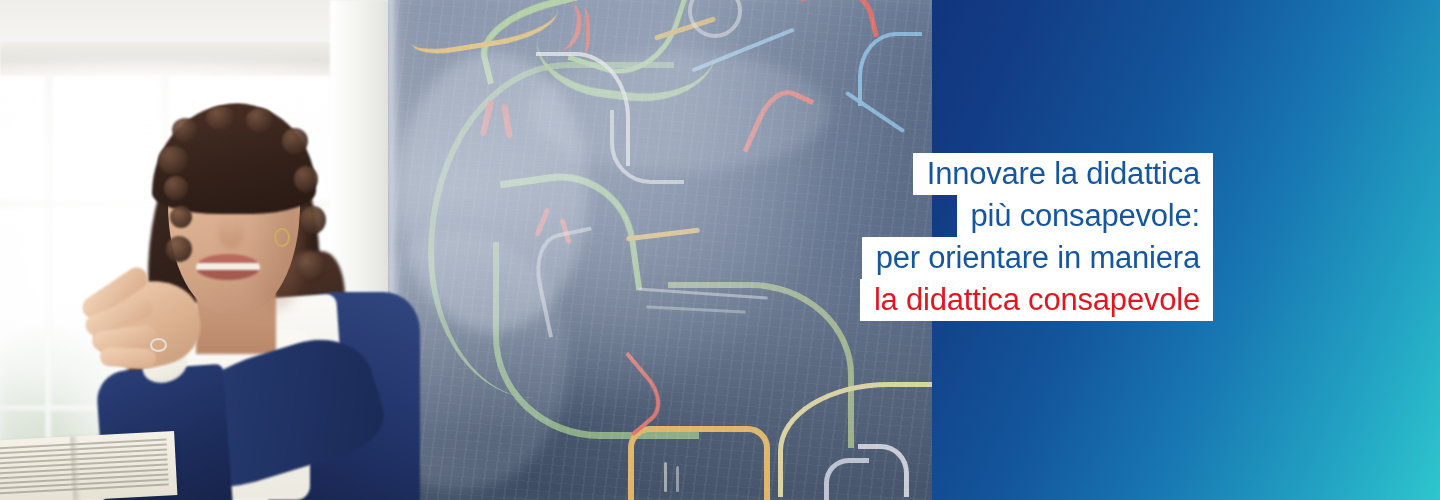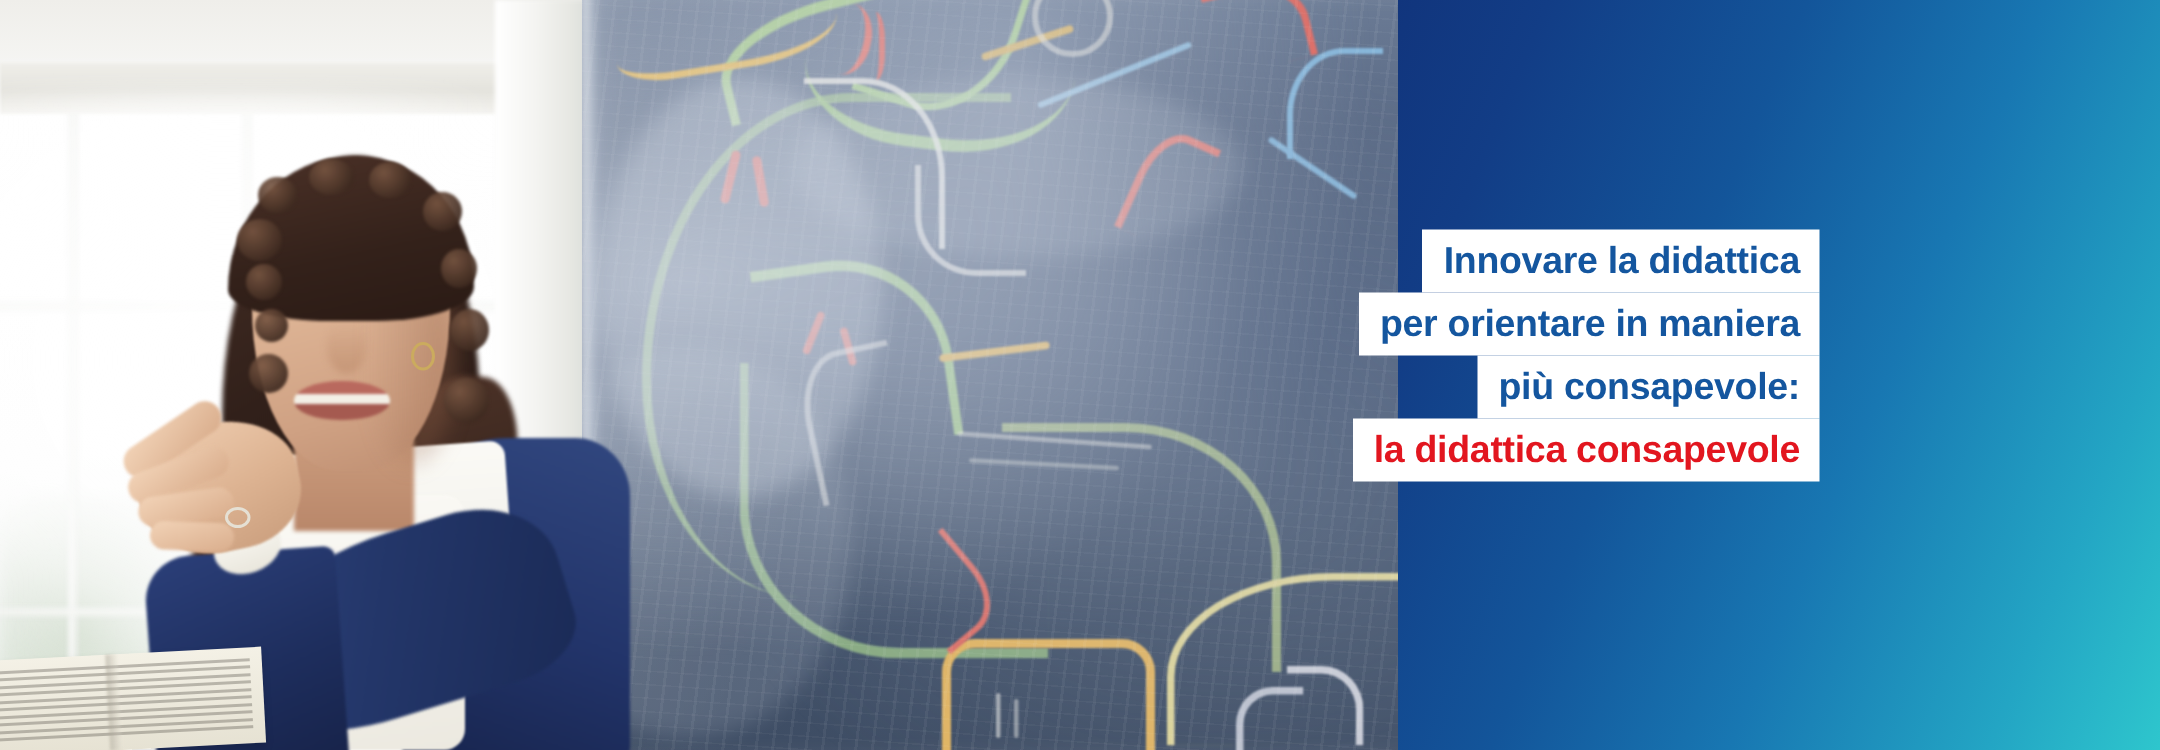--- a/index.html
+++ b/index.html
@@ -280,22 +280,22 @@
 
   
   .headline{
     position:absolute;right:227px;top:153px;
     display:flex;flex-direction:column;align-items:flex-end;
     z-index:5;
   }
   .headline .ln{
     background:#ffffff;
     color:#14569f;
-    font-weight:bold;
-    font-size:25px;
+    font-weight:normal;
+    font-size:31px;
     line-height:34px;
     letter-spacing:-.2px;
     padding:4px 13px 4px 14px;
     white-space:nowrap;
   }
   .headline .ln.accent{ color:#e2161f; }
 
   .nosel{user-select:none;}
 </style>
 </head>
@@ -426,18 +426,18 @@
         <div class="book-text"></div>
         <div class="book-spine"></div>
       </div>
     </div>
   </div>
 
   <div class="panel"></div>
 
   <div class="headline">
     <div class="ln">Innovare la didattica</div>
+    <div class="ln">più consapevole:</div>
     <div class="ln">per orientare in maniera</div>
-    <div class="ln">più consapevole:</div>
     <div class="ln accent">la didattica consapevole</div>
   </div>
 
 </div>
 
 </body></html>

